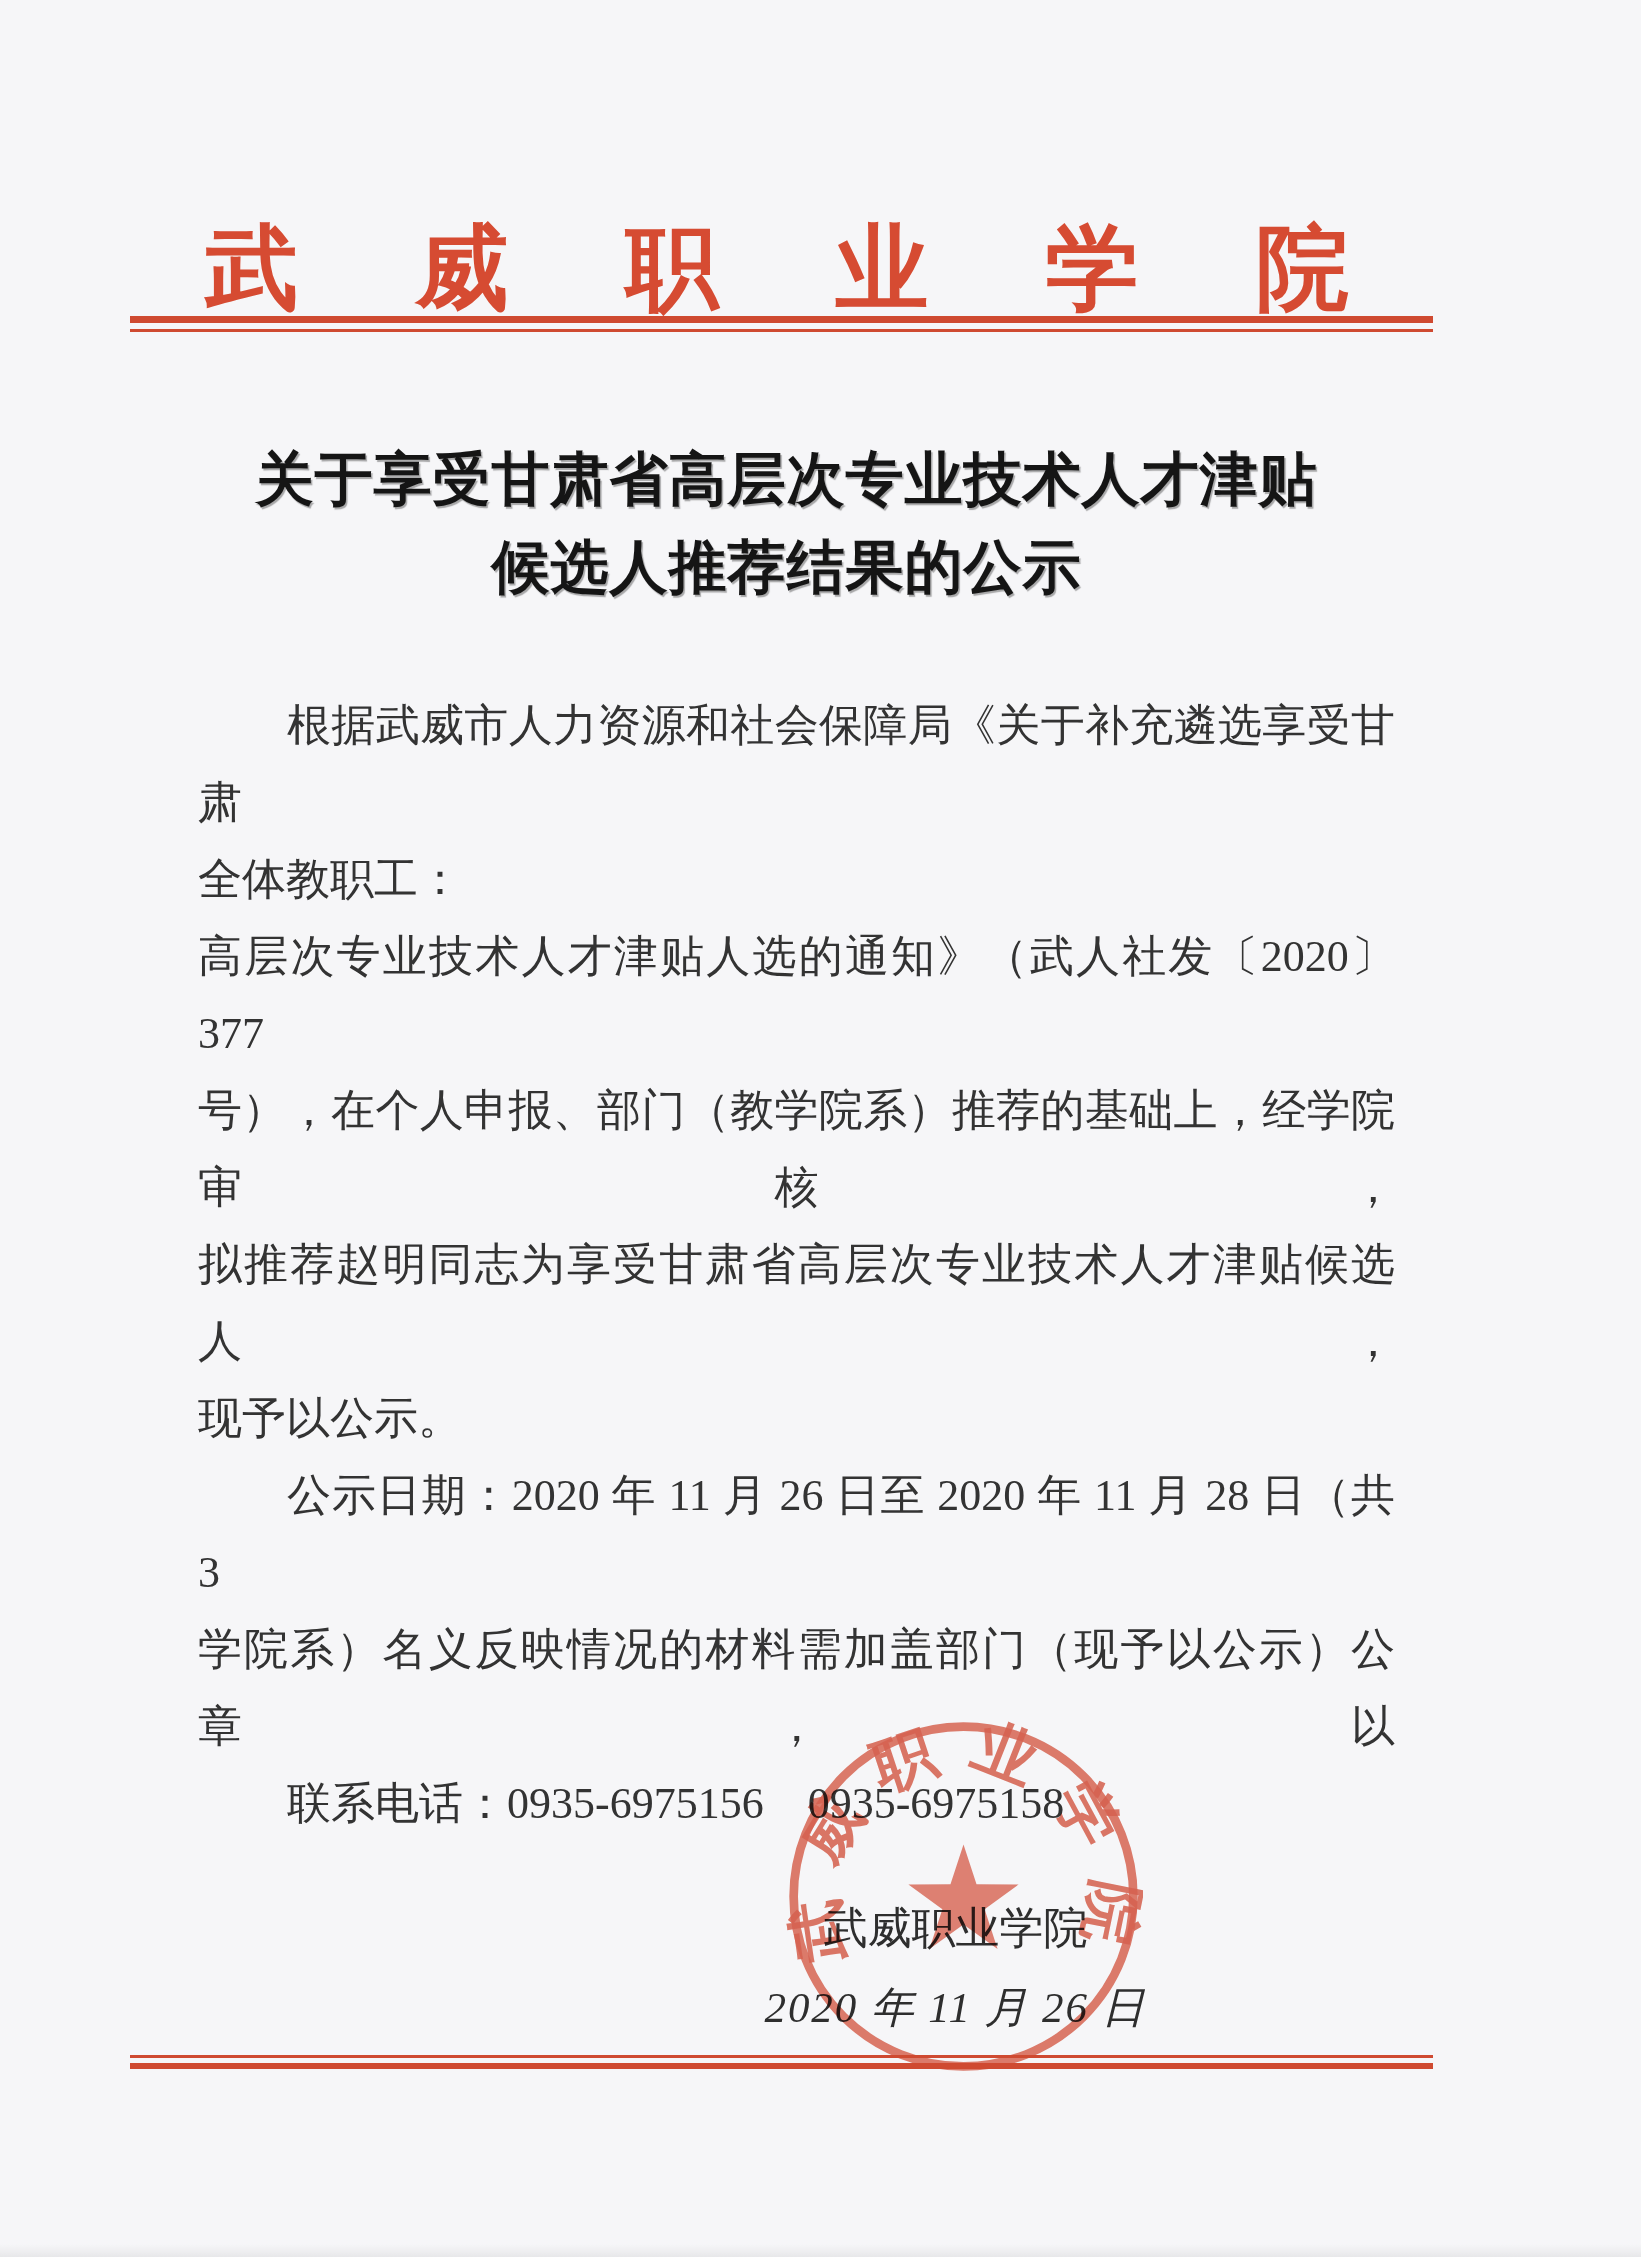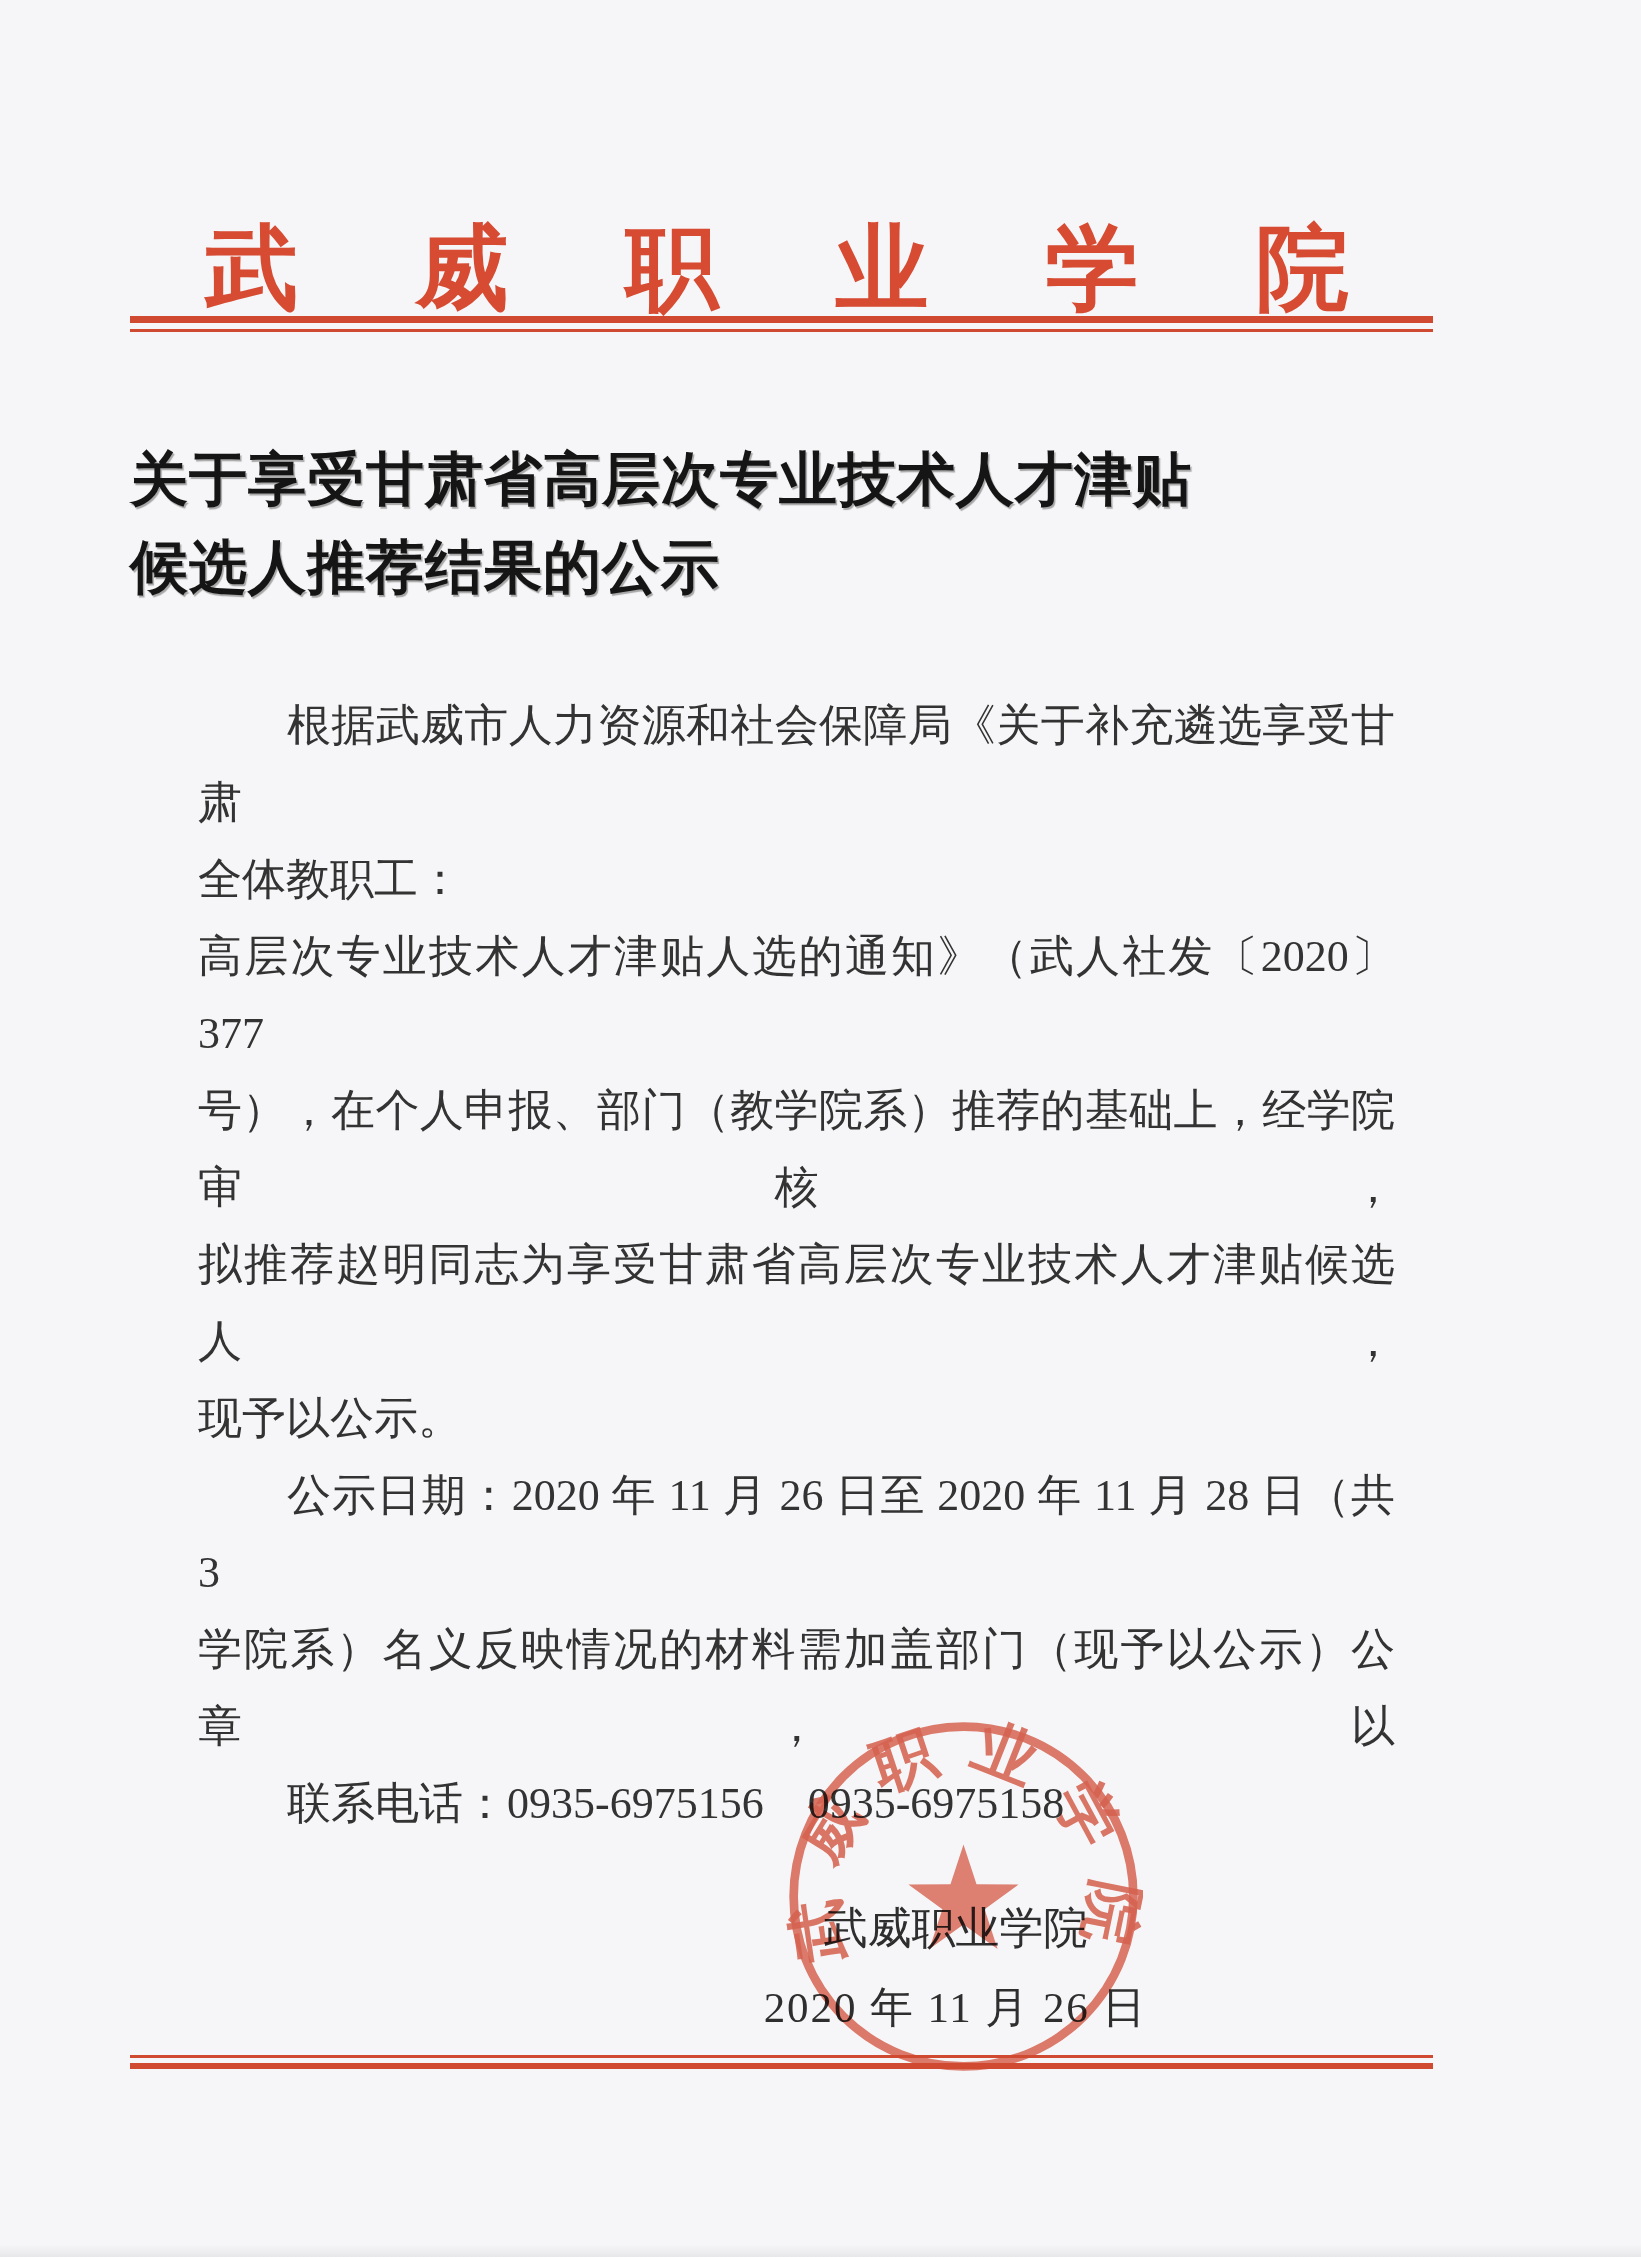--- a/index.html
+++ b/index.html
@@ -29,41 +29,41 @@
   .rule-top{top:316px;}
   .rule-top .thick{height:6.8px;background:#cf4a31;}
   .rule-top .thin{height:3.9px;background:#cf4a31;margin-top:5.8px;}
   .rule-bottom{top:2055px;}
   .rule-bottom .thin{height:2.9px;background:#cf4a31;}
   .rule-bottom .thick{height:6.8px;background:#cf4a31;margin-top:4.8px;}
 
   
   .doc-title{
     position:absolute;left:130px;top:436px;width:1313px;
-    color:#151515;font-weight:bold;
+    text-align:center;color:#151515;font-weight:bold;
     font-size:58px;line-height:88px;letter-spacing:1px;
     text-shadow:1.4px 1.9px 1px rgba(20,20,20,0.35);
   }
 
   
   .body-text{
     position:absolute;left:198px;top:687px;width:1197px;
     color:#333;font-size:44px;line-height:77px;
   }
   .bline{white-space:nowrap;}
   .j{white-space:normal;text-align:justify;text-align-last:justify;}
   .ind{text-indent:89px;}
 
   
   .signature{
     position:absolute;left:714px;top:1900px;width:483px;
     text-align:center;color:#2e2e2e;
   }
   .sig-org{font-size:44px;line-height:58px;}
-  .sig-date{font-size:43px;line-height:58px;margin-top:21px;letter-spacing:1.9px;}
+  .sig-date{font-size:43px;line-height:58px;margin-top:21px;letter-spacing:1.9px;font-style:italic;}
 
   
   .seal{
     position:absolute;left:784px;top:1717px;width:359px;height:359px;
     mix-blend-mode:multiply;opacity:.93;
   }
   .seal-ring-stroke{fill:none;stroke:#db5a45;stroke-width:9;stroke-opacity:.85;}
   .seal-star-shape{fill:#db5a45;fill-opacity:.8;}
   .seal-text{
     fill:#db5a45;fill-opacity:.88;

